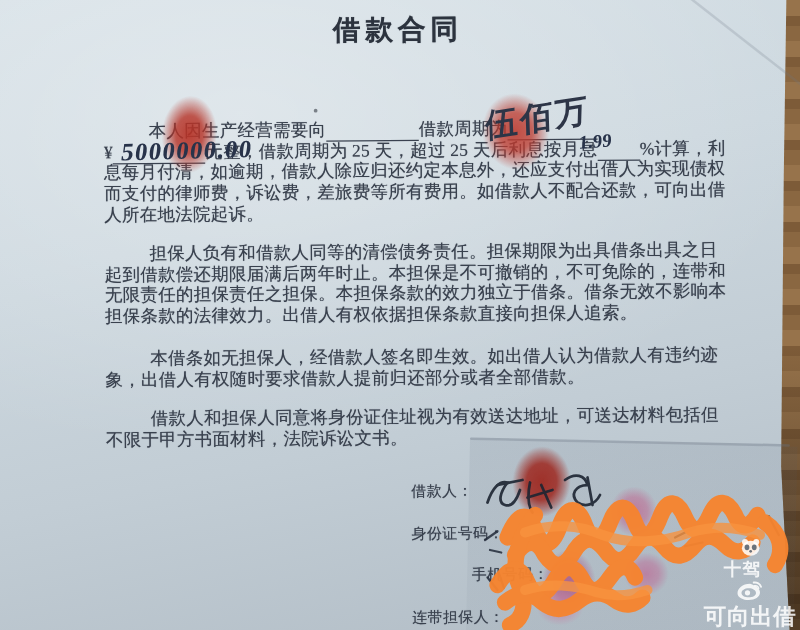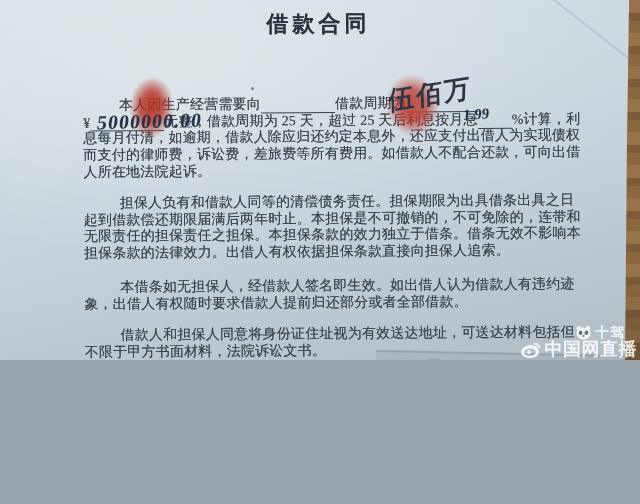--- a/index.html
+++ b/index.html
@@ -1,18 +1,18 @@
 <!DOCTYPE html>
 <html><head>
 <meta charset="utf-8">
 <style>
   html,body{margin:0;padding:0;}
   body{width:640px;height:504px;overflow:hidden;background:#9aa4ac;}
   .photo{
-    position:relative;width:640px;height:360px;overflow:hidden;
+    position:relative;width:640px;height:504px;overflow:hidden;
     font-family:"Liberation Serif","DejaVu Serif",serif;
     background:
       radial-gradient(120% 90% at 30% 18%, rgba(255,255,255,.30), rgba(255,255,255,0) 60%),
       linear-gradient(168deg,#d7e1e7 0%,#cdd8df 35%,#c2cdd5 65%,#b1bcc5 100%);
   }
   
   .wood{
     position:absolute;top:0;right:0;width:26px;height:504px;z-index:1;
     clip-path:polygon(58% 0,100% 0,100% 100%,68% 100%,42% 74%,50% 28%);
     background:
@@ -70,21 +70,21 @@
   .hw-cn{left:388px;top:77px;font-size:26px;transform:rotate(-9deg) skewX(-7deg);letter-spacing:2px;color:#2d3547;}
   .hw-num{left:97px;top:110px;font-size:20px;transform:rotate(-1.5deg) skewX(-9deg);letter-spacing:1px;color:#28334a;}
   .hw-rate{left:463px;top:106px;font-size:15px;transform:rotate(-4deg) skewX(-7deg);color:#28334a;}
 
   .inksvg,.orangesvg{position:absolute;left:0;top:0;z-index:4;pointer-events:none;}
   .orangesvg{z-index:5;}
 
   
   .wm{position:absolute;right:3px;bottom:1px;z-index:6;text-align:right;
     color:rgba(255,255,255,.85);font-family:"Liberation Sans","DejaVu Sans",sans-serif;}
-  .wm-row{display:flex;align-items:center;justify-content:flex-end;gap:3px;line-height:1.05;}
+  .wm-row{display:flex;align-items:center;justify-content:flex-end;gap:3px;line-height:1.05;flex-direction:column;}
   .wm-acc{font-size:14px;font-weight:700;letter-spacing:1px;margin-right:12px;}
   .wm-brand{font-size:18px;font-weight:700;letter-spacing:.5px;}
   .wm svg{display:block;}
 </style>
 </head>
 <body>
 
 <div class="photo">
 
   <div class="wood"></div>
@@ -212,17 +212,17 @@
       </svg>
       <span class="wm-acc">十驾</span>
     </div>
     <div class="wm-row">
       <svg width="22" height="18" viewBox="0 0 22 18">
         <path d="M11,4 C5,4 1,8 1,11.5 C1,15 5.5,17 10,17 C15,17 19,14.5 19,11 C19,8 16,5.5 11,4 Z M10,14.8 C6.8,14.8 4.2,13.3 4.2,11.3 C4.2,9.3 6.8,7.6 10,7.6 C13.2,7.6 15.8,9.3 15.8,11.3 C15.8,13.3 13.2,14.8 10,14.8 Z" fill="rgba(255,255,255,.85)"></path>
         <circle cx="9" cy="11.2" r="2.1" fill="rgba(255,255,255,.85)"></circle>
         <path d="M14,3 C16.5,2.6 19,4 19.8,6.4" stroke="rgba(255,255,255,.85)" stroke-width="1.6" fill="none" stroke-linecap="round"></path>
         <path d="M14.8,5.6 C16.2,5.4 17.5,6.2 17.9,7.5" stroke="rgba(255,255,255,.85)" stroke-width="1.3" fill="none" stroke-linecap="round"></path>
       </svg>
-      <span class="wm-brand">中国网直播</span>
+      <span class="wm-brand">可向出借</span>
     </div>
   </div>
 
 </div>
 
 </body></html>

